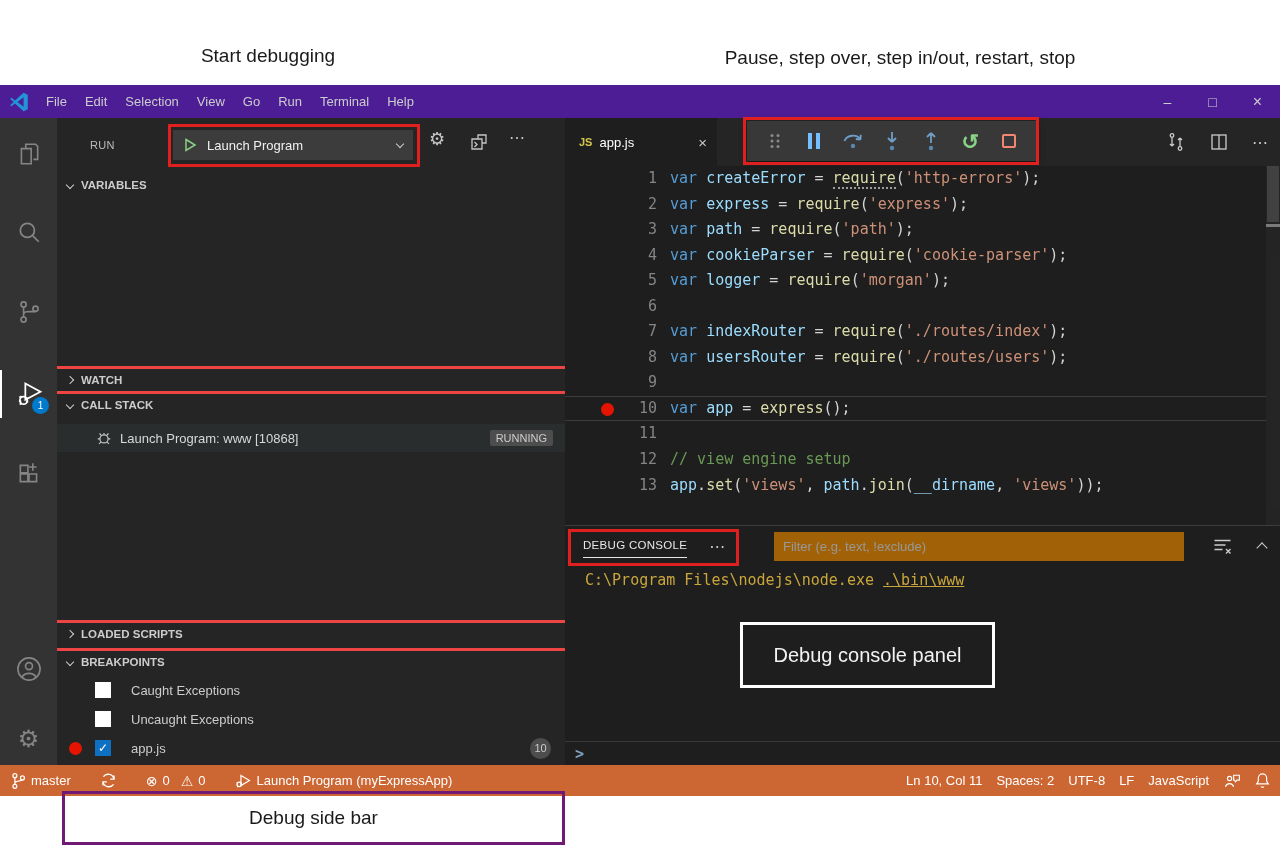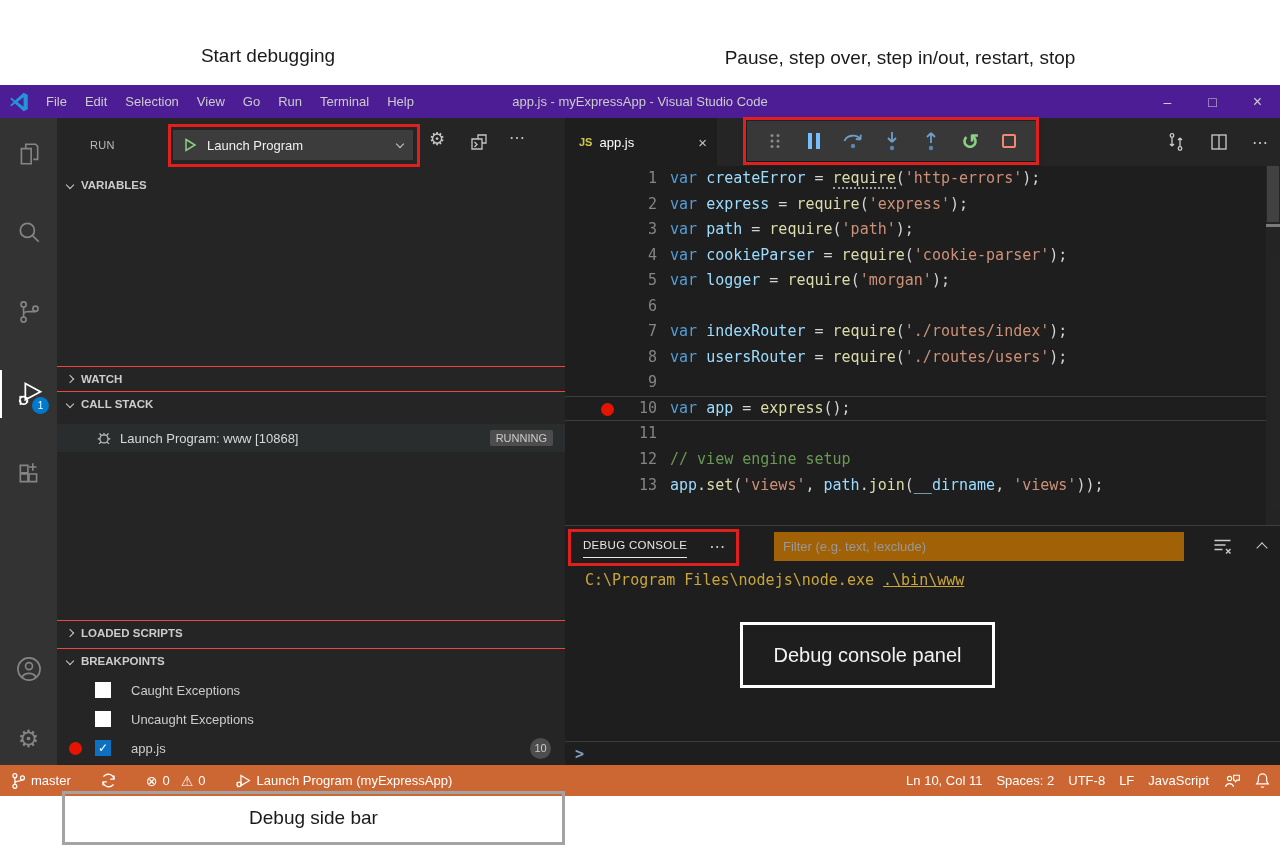--- a/index.html
+++ b/index.html
@@ -4,21 +4,21 @@
 <style>
   * { margin:0; padding:0; box-sizing:border-box; }
   html,body { width:1280px; height:851px; background:#ffffff; overflow:hidden;
     font-family:"Liberation Sans", sans-serif; }
 
   
   .ann-text { position:absolute; color:#1a1a1a; font-size:19px; text-align:center; }
   .red-box { position:absolute; border:3px solid #e01f1f; z-index:50; pointer-events:none; }
   .white-box { position:absolute; border:3px solid #ffffff; z-index:50; display:flex;
     align-items:center; justify-content:center; color:#f2f2f2; font-size:20px; }
-  .ann-bottom { position:absolute; border:3px solid #a3a3a3; z-index:50; display:flex;
+  .ann-bottom { position:absolute; border:3px solid #701a75; z-index:50; display:flex;
     align-items:center; justify-content:center; color:#1a1a1a; font-size:19px; background:transparent; }
 
   
   #win { position:absolute; top:85px; left:0; width:1280px; height:711px; background:#1e1e1e; color:#cccccc; }
 
   
   #titlebar { position:absolute; top:0; left:0; right:0; height:33px; background:#4c1d95;
     display:flex; align-items:center; font-size:13px; color:#cccccc; }
   #vscode-logo { width:20px; height:20px; margin:0 8px 0 9px; }
   .menu-item { padding:0 9px; height:33px; display:flex; align-items:center; cursor:default; }
@@ -42,21 +42,21 @@
     display:flex; align-items:center; padding:0 10px; gap:9px; }
   #launch-select .lbl { font-size:13px; color:#f0f0f0; flex:1; }
   .chev { display:inline-block; width:6px; height:6px; border-right:1.4px solid #cccccc; border-bottom:1.4px solid #cccccc; }
   .chev.down { transform:rotate(45deg); margin-top:-3px; }
   .chev.right { transform:rotate(-45deg); }
   .chev.up { transform:rotate(-135deg); margin-top:3px; }
   .runbar-icon { position:absolute; top:12px; color:#c5c5c5; font-size:18px; line-height:1; }
   .sec-head { position:absolute; left:0; right:0; height:25px; display:flex; align-items:center;
     font-weight:700; font-size:11.5px; color:#cccccc; padding-left:4px; }
   .sec-head .chev { margin:0 8px 0 6px; }
-  .sec-line { border-top:1px solid #ef4444;text-align:right; }
+  .sec-line { border-top:3px solid #ef4444;text-align:right; }
   #callstack-item { position:absolute; left:0; right:0; top:306px; height:28px; background:#2a2d2e;
     display:flex; align-items:center; padding-left:38px; color:#d8d8d8; }
   #running-badge { margin-left:auto; margin-right:12px; background:#4d4d4d; color:#cccccc;
     font-size:11px; padding:2px 6px; border-radius:2px; }
   .bp-row { position:absolute; left:0; right:0; height:28px; display:flex; align-items:center; padding-left:38px; gap:20px; }
   .bp-check { width:16px; height:16px; background:#ffffff; display:flex; align-items:center; justify-content:center; }
   .bp-check.checked { background:#0e70c0; color:#fff; font-size:12px; }
   .bp-dot-side { position:absolute; left:12px; width:13px; height:13px; border-radius:50%; background:#e51400; }
   .bp-badge { margin-left:auto; margin-right:14px; min-width:21px; height:21px; border-radius:11px;
     background:#4d4d4d; color:#cccccc; font-size:11px; display:flex; align-items:center; justify-content:center; }
@@ -136,21 +136,20 @@
     <div id="menubar" style="display:flex;">
         <span class="menu-item">File</span>
         <span class="menu-item">Edit</span>
         <span class="menu-item">Selection</span>
         <span class="menu-item">View</span>
         <span class="menu-item">Go</span>
         <span class="menu-item">Run</span>
         <span class="menu-item">Terminal</span>
         <span class="menu-item">Help</span>
       </div>
-    <div id="win-title">app.js - myExpressApp - Visual Studio Code</div>
     <div id="win-controls">
       <span class="win-ctl">–</span>
       <span class="win-ctl">□</span>
       <span class="win-ctl" style="font-size:16px;">×</span>
     </div>
   </div>
 
   <div id="activitybar">
     <div class="act-item" style="top:12px;">
       <svg class="icon" width="26" height="26" viewBox="0 0 24 24" fill="none" stroke="currentColor" stroke-width="1.5">

